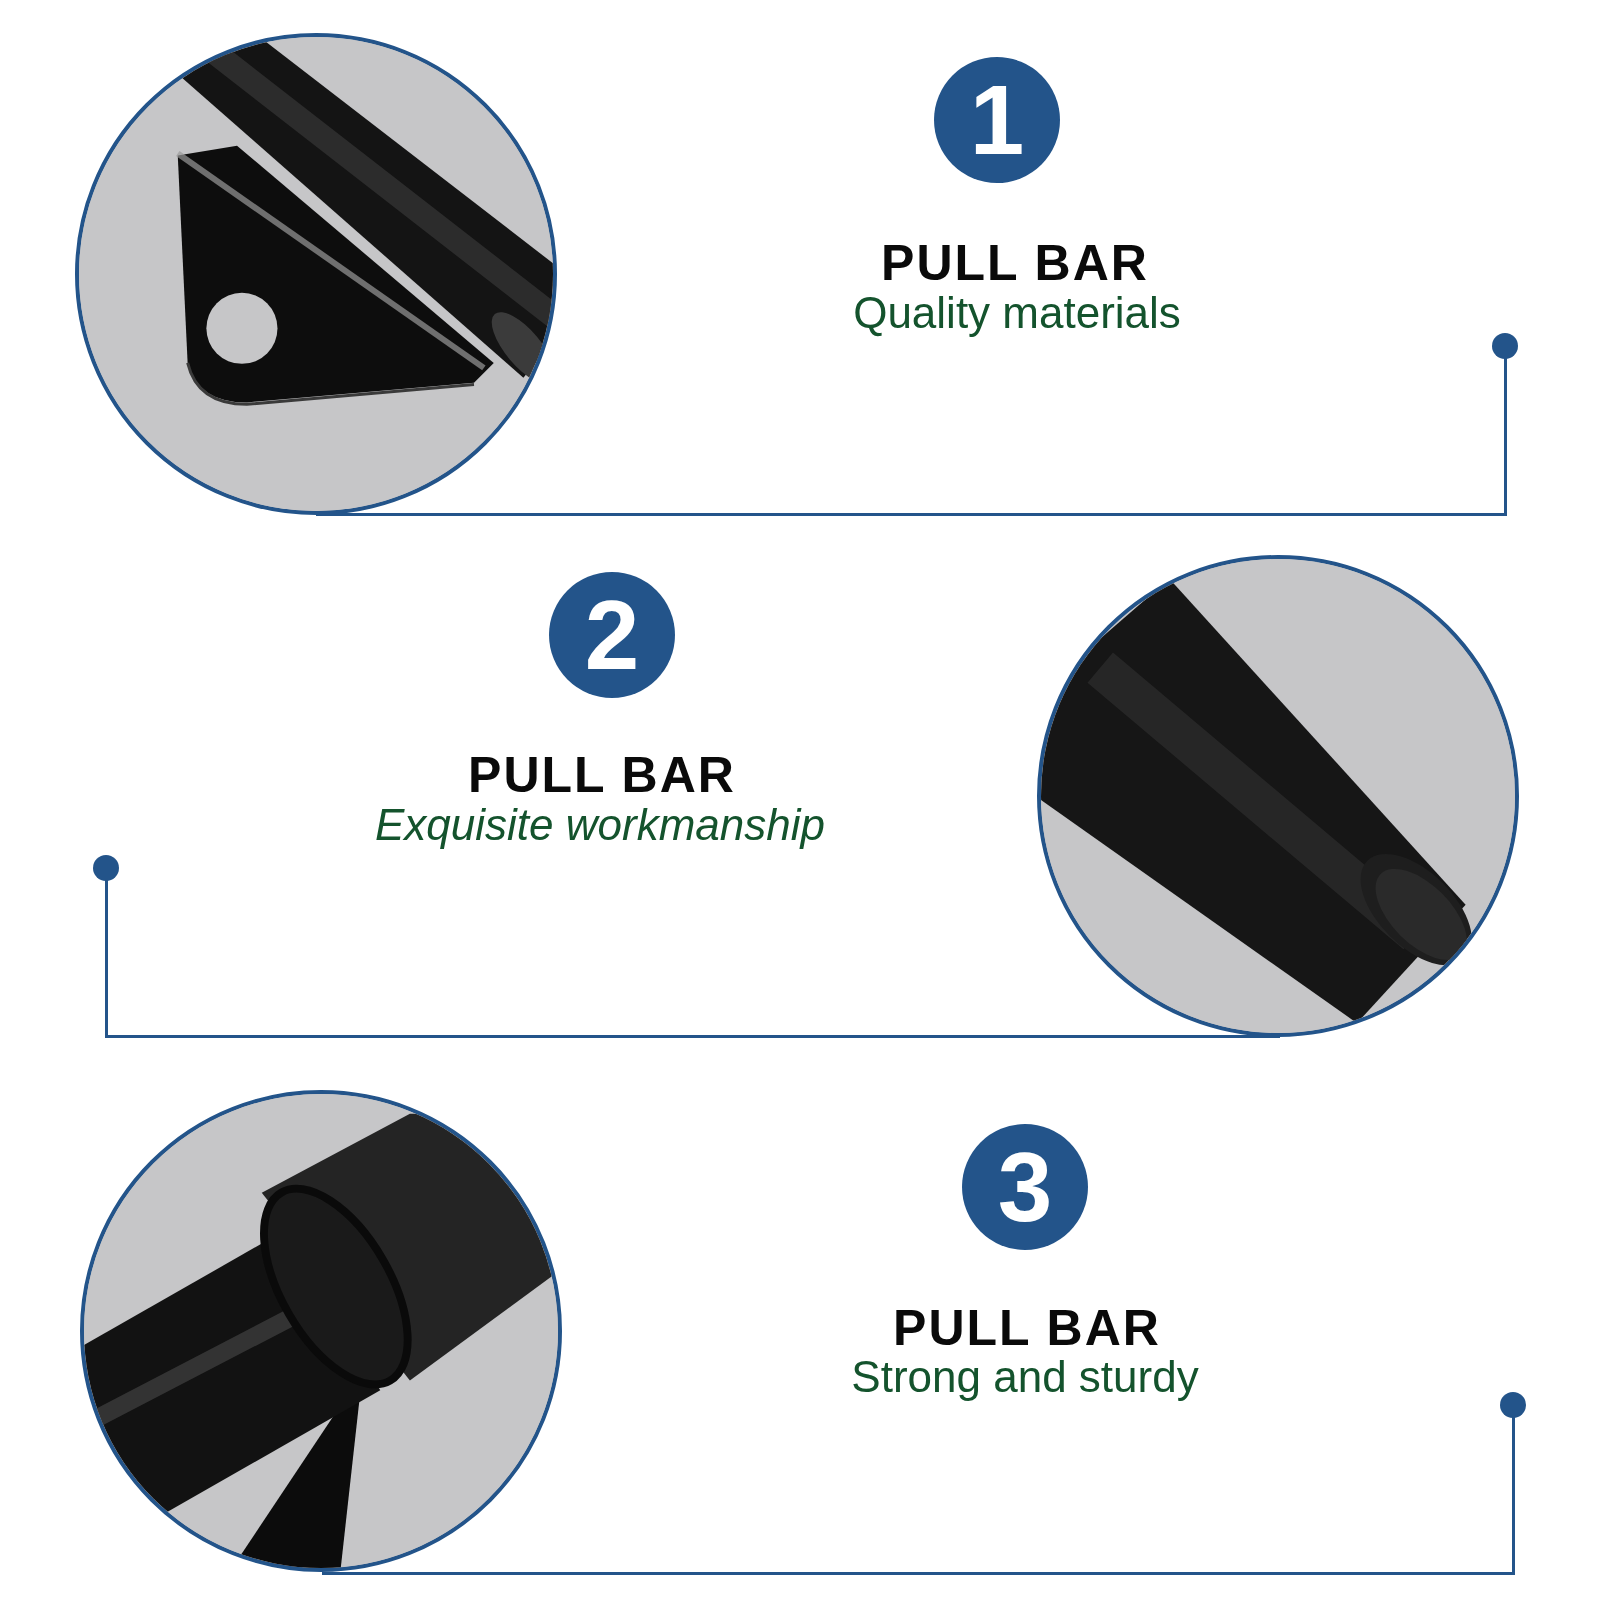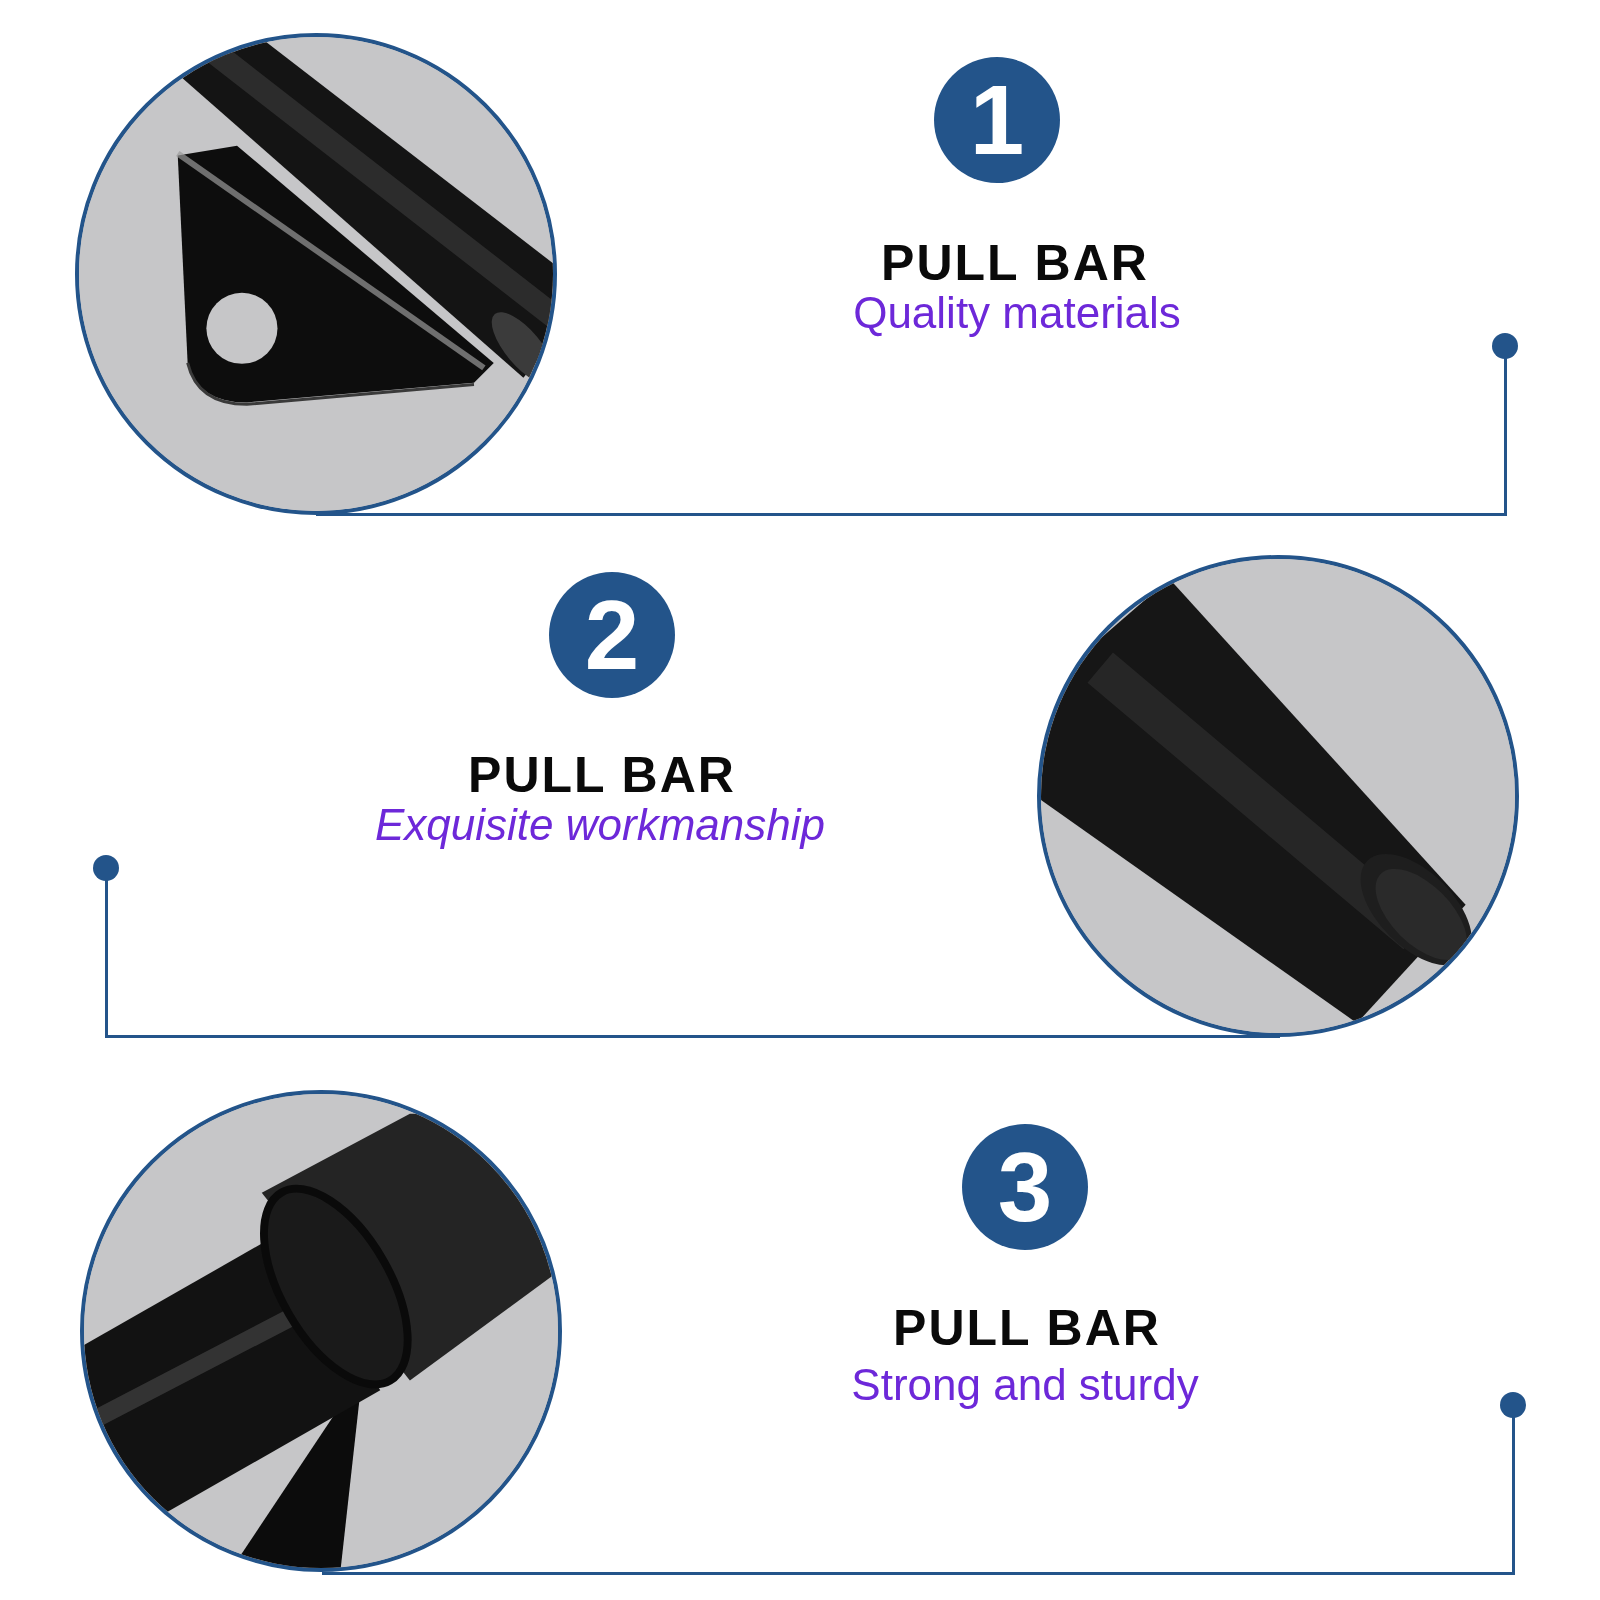--- a/index.html
+++ b/index.html
@@ -6,21 +6,21 @@
     body { width: 1600px; height: 1600px; position: relative; overflow: hidden;
            font-family: "Liberation Sans", sans-serif; }
     .photo { position: absolute; border-radius: 50%; border: 4px solid #23548a;
              box-sizing: border-box; overflow: hidden; background: #c3c3c5; }
     .photo svg { width: 100%; height: 100%; display: block; }
     .badge { position: absolute; width: 126px; height: 126px; border-radius: 50%;
              background: #23548a; color: #ffffff; font-weight: bold; font-size: 98px;
              display: flex; align-items: center; justify-content: center; line-height: 1; }
     .title { position: absolute; font-weight: bold; font-size: 50px; color: #0a0a0a;
              letter-spacing: 2px; text-align: center; white-space: nowrap; transform: translateX(-50%); margin-top: 16px; }
-    .subtitle { position: absolute; font-size: 44px; color: #6d28d9; text-align: center;
+    .subtitle { position: absolute; font-size: 44px; color: #14532d; text-align: center;
                 white-space: nowrap; transform: translateX(-50%); }
     .dot { position: absolute; width: 26px; height: 26px; border-radius: 50%; background: #23548a; }
     .vline { position: absolute; width: 3px; background: #23548a; }
     .hline { position: absolute; height: 3px; background: #23548a; }
   </style>
 </head>
 <body>
 
 <div class="photo" style="left:75px; top:33px; width:482px; height:482px;">
   <svg viewBox="0 0 480 480">
@@ -79,17 +79,17 @@
 
     <path d="M180 100 L330 20 L470 20 L480 180 L330 290 Z" fill="#242424"></path>
     <ellipse cx="255" cy="195" rx="55" ry="110" transform="rotate(-30 255 195)" fill="#1a1a1a" stroke="#0a0a0a" stroke-width="8"></ellipse>
   </svg>
 </div>
 
 <div class="badge" style="left:962px; top:1124px;">
     <span>3</span>
   </div>
 <div class="title" style="left:1027px; top:1283px;">PULL BAR</div>
-<div class="subtitle" style="left:1025px; top:1352px;margin-top:8px;">Strong and sturdy</div>
+<div class="subtitle" style="left:1025px; top:1352px;">Strong and sturdy</div>
 
 <div class="dot" style="left:1500px; top:1392px;"></div>
 <div class="vline" style="left:1512px; top:1405px; height:170px;"></div>
 <div class="hline" style="left:322px; top:1572px; width:1193px;"></div>
 
 </body></html>

